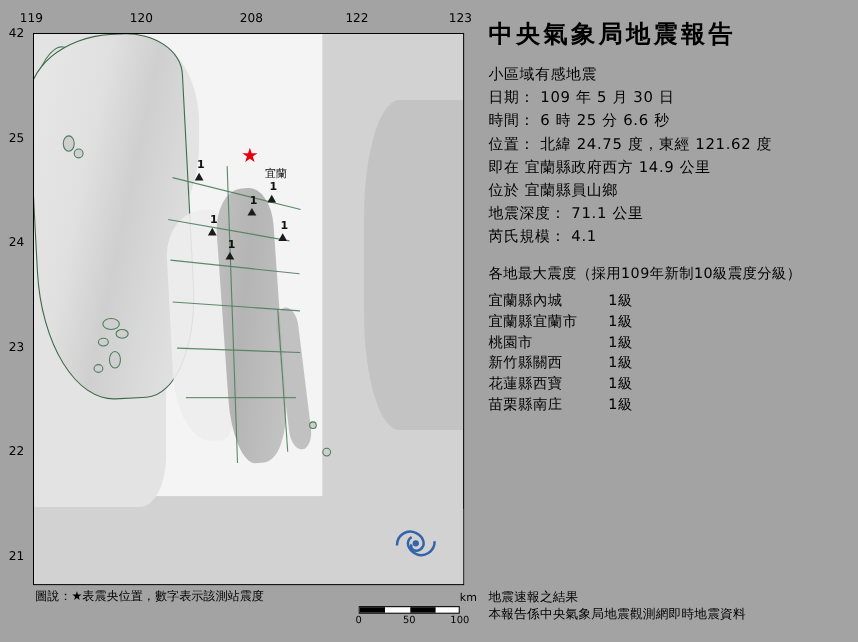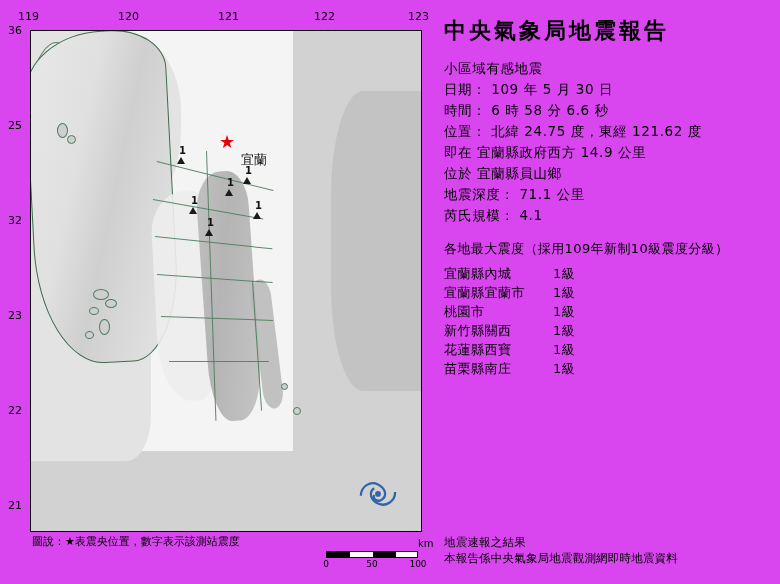--- a/index.html
+++ b/index.html
@@ -11,21 +11,21 @@
     width: 780px;
     height: 584px;
     font-family: "DejaVu Sans", "Liberation Sans", sans-serif;
     color: #000;
     overflow: hidden;
   }
   #page {
     position: relative;
     width: 780px;
     height: 584px;
-    background: #d946ef;
+    background: #a3a3a3;
     text-decoration: underline;
   }
 
   
   #map-panel {
     position: absolute;
     left: 8px;
     top: 6px;
     width: 420px;
     height: 572px;
@@ -169,21 +169,21 @@
   }
   .station-tri {
     position: absolute;
     width: 0; height: 0;
     border-left: 4px solid transparent;
     border-right: 4px solid transparent;
     border-bottom: 7px solid #1a1a1a;
   }
   .city-label {
     position: absolute;
-    font-size: 13px;
+    font-size: 10px;
     color: #111;
     text-align: center;
   }
 
   
   #cwb-logo {
     position: absolute;
     right: 20px;
     bottom: 18px;
     width: 46px;
@@ -296,27 +296,27 @@
 </style>
 </head>
 <body>
 
 <div id="page">
 
   <div id="map-panel">
 
     <div class="axis-label" style="left:10px; top:4px;">119</div>
     <div class="axis-label" style="left:110px; top:4px;">120</div>
-    <div class="axis-label" style="left:210px; top:4px;">121</div>
+    <div class="axis-label" style="left:210px; top:4px;">208</div>
     <div class="axis-label" style="left:306px; top:4px;">122</div>
     <div class="axis-label" style="left:400px; top:4px;">123</div>
 
-    <div class="axis-label" style="left:0px; top:18px;">36</div>
+    <div class="axis-label" style="left:0px; top:18px;">42</div>
     <div class="axis-label" style="left:0px; top:113px;">25</div>
-    <div class="axis-label" style="left:0px; top:208px;">32</div>
+    <div class="axis-label" style="left:0px; top:208px;">24</div>
     <div class="axis-label" style="left:0px; top:303px;">23</div>
     <div class="axis-label" style="left:0px; top:398px;">22</div>
     <div class="axis-label" style="left:0px; top:493px;">21</div>
 
     <div id="map-frame">
       <div class="sea"></div>
 
       <div class="shelf" style="left:0; top:0; width:150px; height:200px; border-radius:0 40% 50% 0;"></div>
       <div class="deep" style="left:262px; top:0; width:130px; height:500px;"></div>
       <div class="deeper" style="left:300px; top:60px; width:92px; height:300px; border-radius:35% 0 0 35%;"></div>
@@ -397,21 +397,21 @@
         <span style="left:92px;">100</span>
       </div>
     </div>
   </div>
 
   <div id="report">
     <div id="report-title">中央氣象局地震報告</div>
 
     <div class="meta-line">小區域有感地震</div>
     <div class="meta-line">日期： 109 年 5 月 30 日</div>
-    <div class="meta-line">時間： 6 時 58 分 6.6 秒</div>
+    <div class="meta-line">時間： 6 時 25 分 6.6 秒</div>
     <div class="meta-line">位置： 北緯 24.75 度，東經 121.62 度</div>
     <div class="meta-line">即在 宜蘭縣政府西方 14.9 公里</div>
     <div class="meta-line">位於 宜蘭縣員山鄉</div>
     <div class="meta-line">地震深度： 71.1 公里</div>
     <div class="meta-line">芮氏規模： 4.1</div>
 
     <div id="intensity-heading">各地最大震度（採用109年新制10級震度分級）</div>
 
     <table id="intensity-table">
       <tbody>

